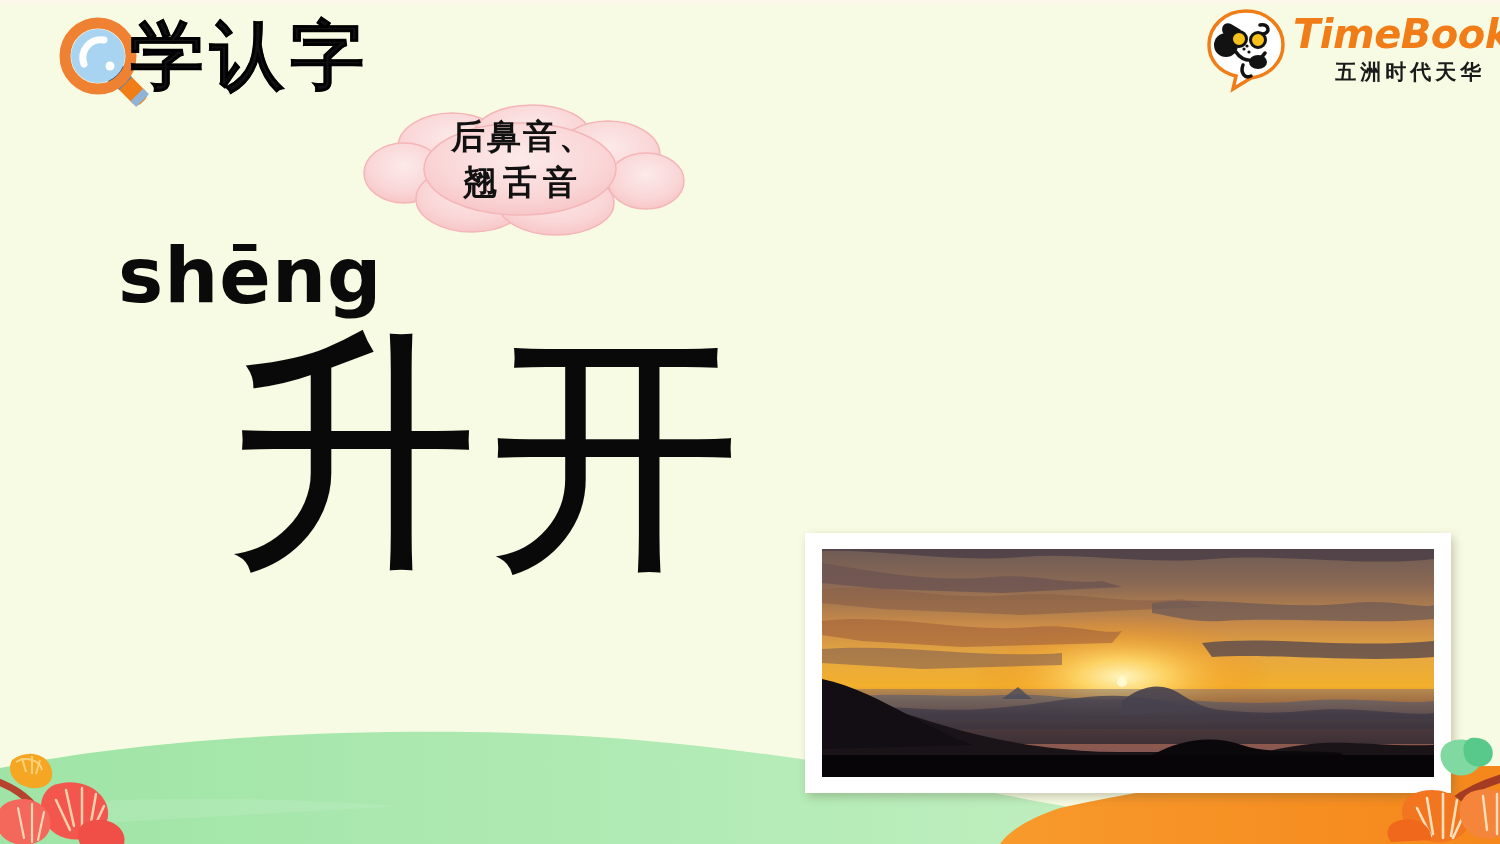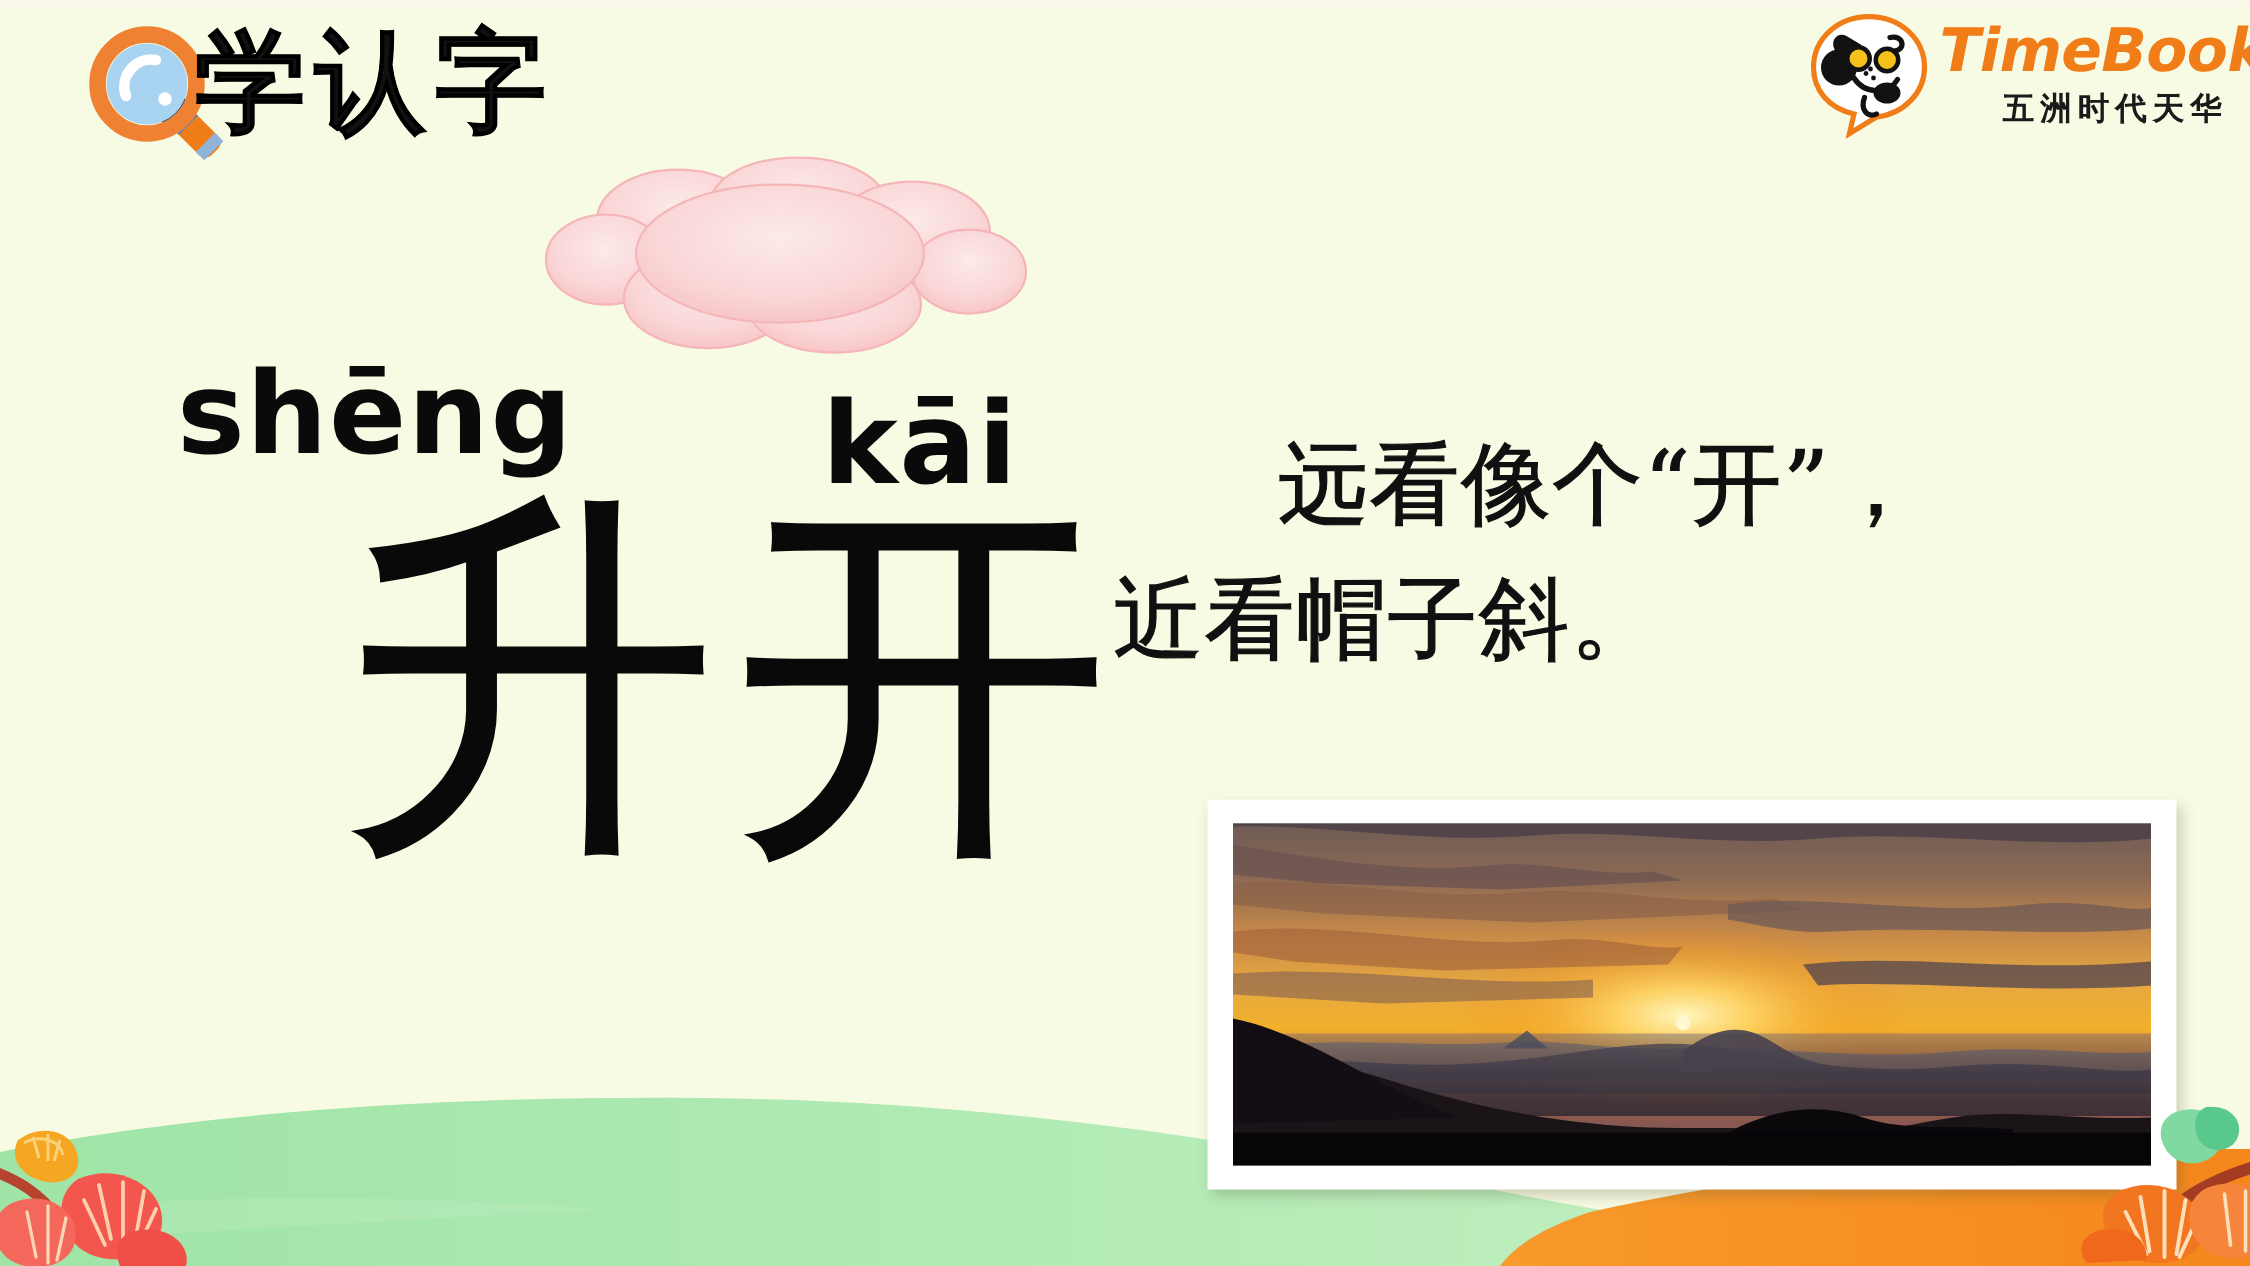--- a/index.html
+++ b/index.html
@@ -263,32 +263,31 @@
         <ellipse cx="92" cy="44" rx="54" ry="34"></ellipse>
         <ellipse cx="172" cy="32" rx="58" ry="30"></ellipse>
         <ellipse cx="248" cy="52" rx="52" ry="34"></ellipse>
         <ellipse cx="44" cy="70" rx="40" ry="30"></ellipse>
         <ellipse cx="286" cy="78" rx="38" ry="28"></ellipse>
         <ellipse cx="112" cy="96" rx="56" ry="33"></ellipse>
         <ellipse cx="196" cy="100" rx="58" ry="32"></ellipse>
         <ellipse cx="160" cy="66" rx="96" ry="46"></ellipse>
       </g>
     </svg>
+    <div class="cloud-text">
+      <span>后鼻音、</span>
+      <span class="l2">翘舌音</span>
+    </div>
   </div>
 
   <div class="pinyin pinyin-sheng">shēng</div>
   <div class="bigchar bigchar-sheng">升</div>
 
-  <div class="pinyin pinyin-kai">kāi</div>
   <div class="bigchar bigchar-kai">开</div>
 
-  <div class="riddle">
-    <span class="line1">远看像个“开”，</span>
-    <span class="line2">近看帽子斜。</span>
-  </div>
 
 
   <div class="photo-frame">
     <div class="photo-inner">
       <svg class="photo-svg" viewBox="0 0 612 228" preserveAspectRatio="none">
         <defs>
           <linearGradient id="skyGrad" x1="0" y1="0" x2="0" y2="1">
             <stop offset="0%" stop-color="#6e5b55"></stop>
             <stop offset="16%" stop-color="#8c6a54"></stop>
             <stop offset="33%" stop-color="#c98b48"></stop>

